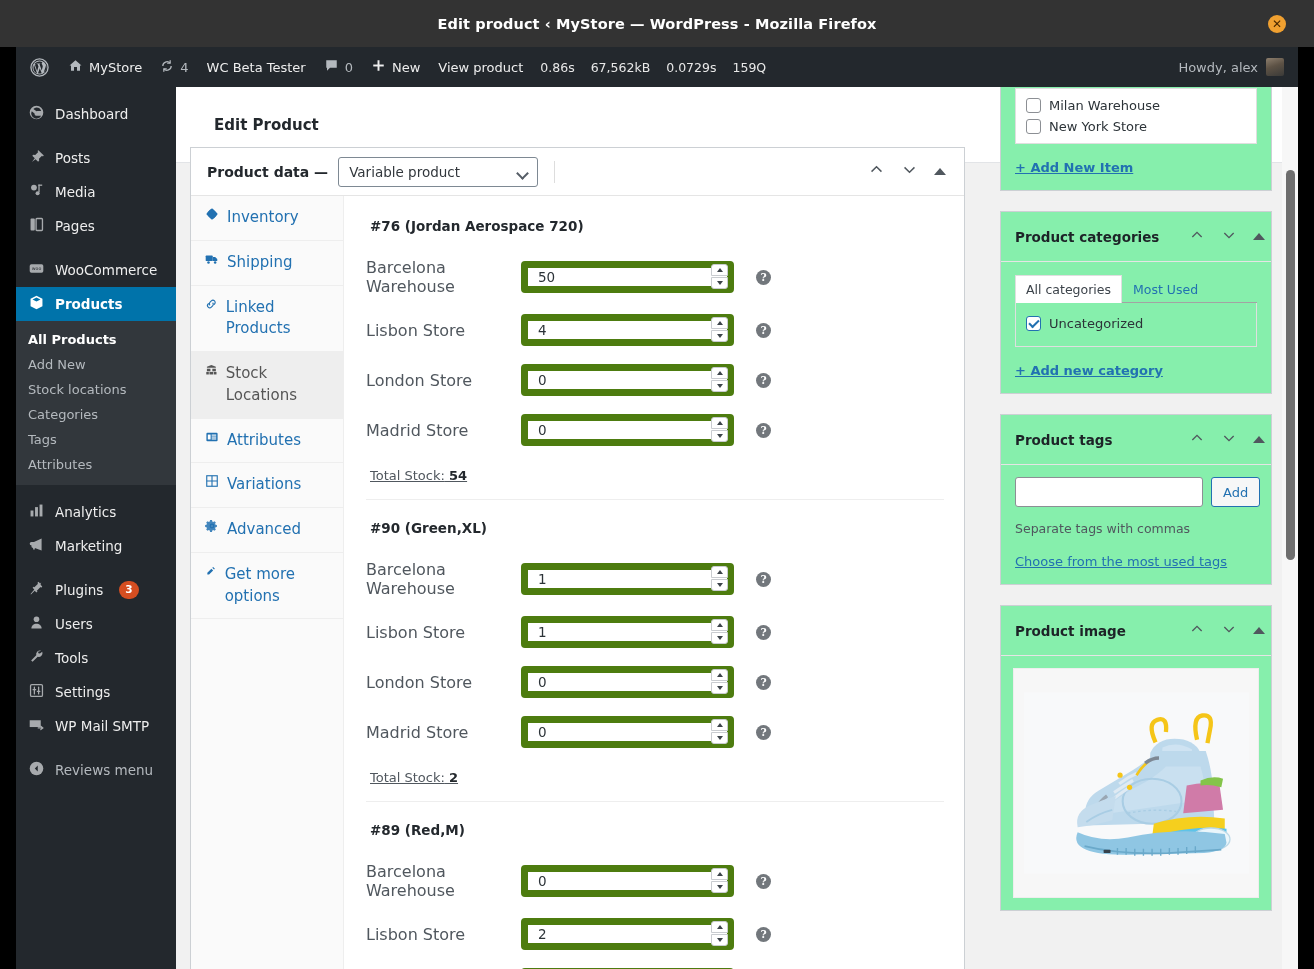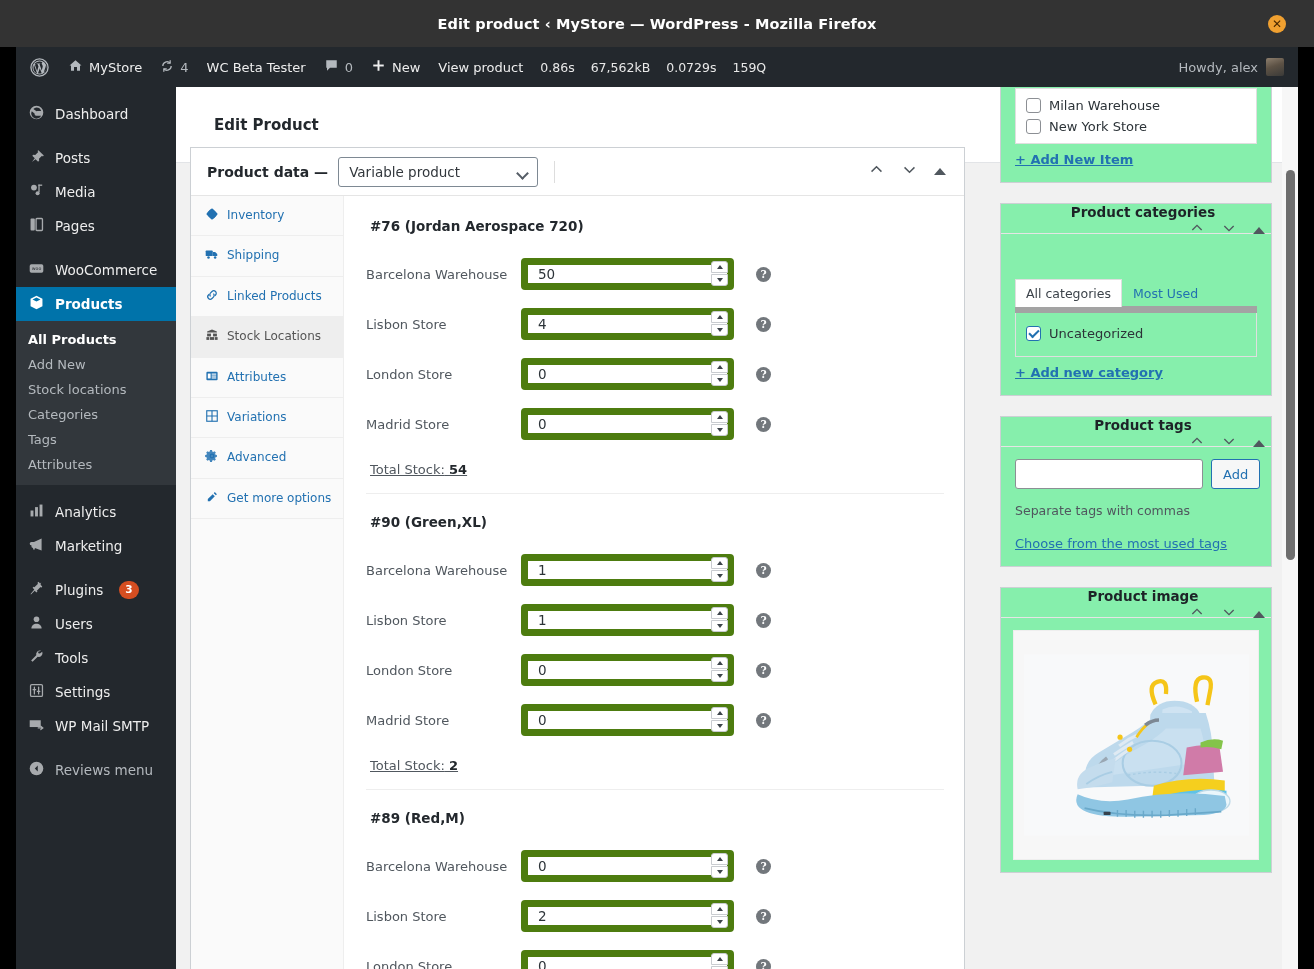--- a/index.html
+++ b/index.html
@@ -130,30 +130,30 @@
     border-bottom: 7px solid #50575e; cursor: pointer;
   }
 
   .pd-body { display: flex; min-height: 500px; }
   .pd-tabs {
     width: 153px; background: #fafafa; border-right: 1px solid #eee; padding-top: 0;
   }
   .pd-tab {
     display: flex; align-items: flex-start; gap: 8px;
     padding: 11px 10px 11px 14px; border-bottom: 1px solid #eee;
-    color: #2271b1; font-size: 12px; cursor: pointer; line-height: 1.45;
+    color: #2271b1; font-size: 15px; cursor: pointer; line-height: 1.45;
   }
   .pd-tab.active { background: #eee; color: #555; font-weight: 400; }
   .pd-panel { flex: 1; padding: 18px 20px 4px 22px; }
 
   .var-group { padding-bottom: 14px; border-bottom: 1px solid #eee; margin-bottom: 20px; }
   .var-group:last-child { border-bottom: none; }
   .var-title { font-size: 13.5px; font-weight: bold; color: #23282d; margin: 4px 0 24px 4px; }
   .loc-row { display: flex; align-items: center; margin-bottom: 18px; }
-  .loc-label { width: 155px; font-size: 13px; color: #50575e; }
+  .loc-label { width: 155px; font-size: 16px; color: #50575e; }
   .num-wrap { position: relative; width: 213px; }
   .num-input {
     width: 213px; height: 32px; border: 7px solid #4d7c0f; border-radius: 4px;
     padding: 0 34px 0 10px; font-size: 13.5px; color: #2c3338; background: #fff;
     font-family: "DejaVu Sans", "Liberation Sans", sans-serif;
   }
   .spinner {
     position: absolute; right: 6px; top: 3px; display: flex; flex-direction: column; gap: 1px;
   }
   .spin-btn {
@@ -174,42 +174,41 @@
     font-size: 13px; color: #50575e; text-decoration: underline; margin: 4px 0 2px 4px; display: inline-block;
   }
   .total-stock b { color: #23282d; }
 
   
   .sidebar-col {
     position: absolute; right: 26px; top: 0px; width: 272px;
   }
   .sb-box { background: #86efac; border: 1px solid #ccd0d4; margin-bottom: 20px; }
   .sb-header {
-    display: flex; align-items: center; height: 30px; padding: 0 0 0 14px;
+    display: flex; align-items: center; height: 50px; padding: 0 0 0 14px;
     border-bottom: 1px solid #e5e5e5;
-    flex-direction: column;
   }
   .sb-title { font-size: 13.5px; font-weight: bold; color: #1d2327; }
   .sb-inner { padding: 12px 14px 14px 14px; }
   .checklist {
     border: 1px solid #dfdfdf; background: #fff; padding: 6px 10px; max-height: 130px; overflow: hidden;
   }
   .check-row { display: flex; align-items: center; gap: 8px; padding: 3px 0; font-size: 13px; color: #2c3338; }
   .cbox {
     width: 15px; height: 15px; border: 1px solid #8c8f94; border-radius: 3px; background: #fff;
     display: inline-flex; align-items: center; justify-content: center; cursor: pointer; flex: 0 0 auto;
   }
   .cbox.checked { border-color: #2271b1; }
   .cbox.checked::after {
     content: ""; width: 4px; height: 8px; border: solid #2271b1; border-width: 0 2px 2px 0;
     transform: rotate(45deg) translate(-1px,-1px);
   }
-  .link-add { display: inline-block; margin-top: 8px; color: #2271b1; font-size: 13px;
+  .link-add { display: inline-block; margin-top: 16px; color: #2271b1; font-size: 13px;
     font-weight: bold; text-decoration: underline; cursor: pointer; }
-  .cat-tabs { display: flex; gap: 0; border-bottom: 7px solid #a3a3a3; margin-bottom: 0; margin-top: 32px; }
+  .cat-tabs { display: flex; gap: 0; border-bottom: 1px solid #a3a3a3; margin-bottom: 0; }
   .cat-tab {
     font-size: 12.5px; padding: 6px 10px; cursor: pointer; color: #2271b1;
     border: 1px solid transparent; border-bottom: none; position: relative; top: 1px;
   }
   .cat-tab.active { color: #3c434a; background: #fff; border-color: #dfdfdf; }
   .cat-list { border: 1px solid #dfdfdf; border-top: none; padding: 10px 10px 12px 10px; }
   .tag-row { display: flex; gap: 8px; align-items: stretch; }
   .tag-input {
     flex: 1; height: 30px; border: 1px solid #8c8f94; border-radius: 3px; padding: 0 8px;
     font-size: 13px; background: #fff;

